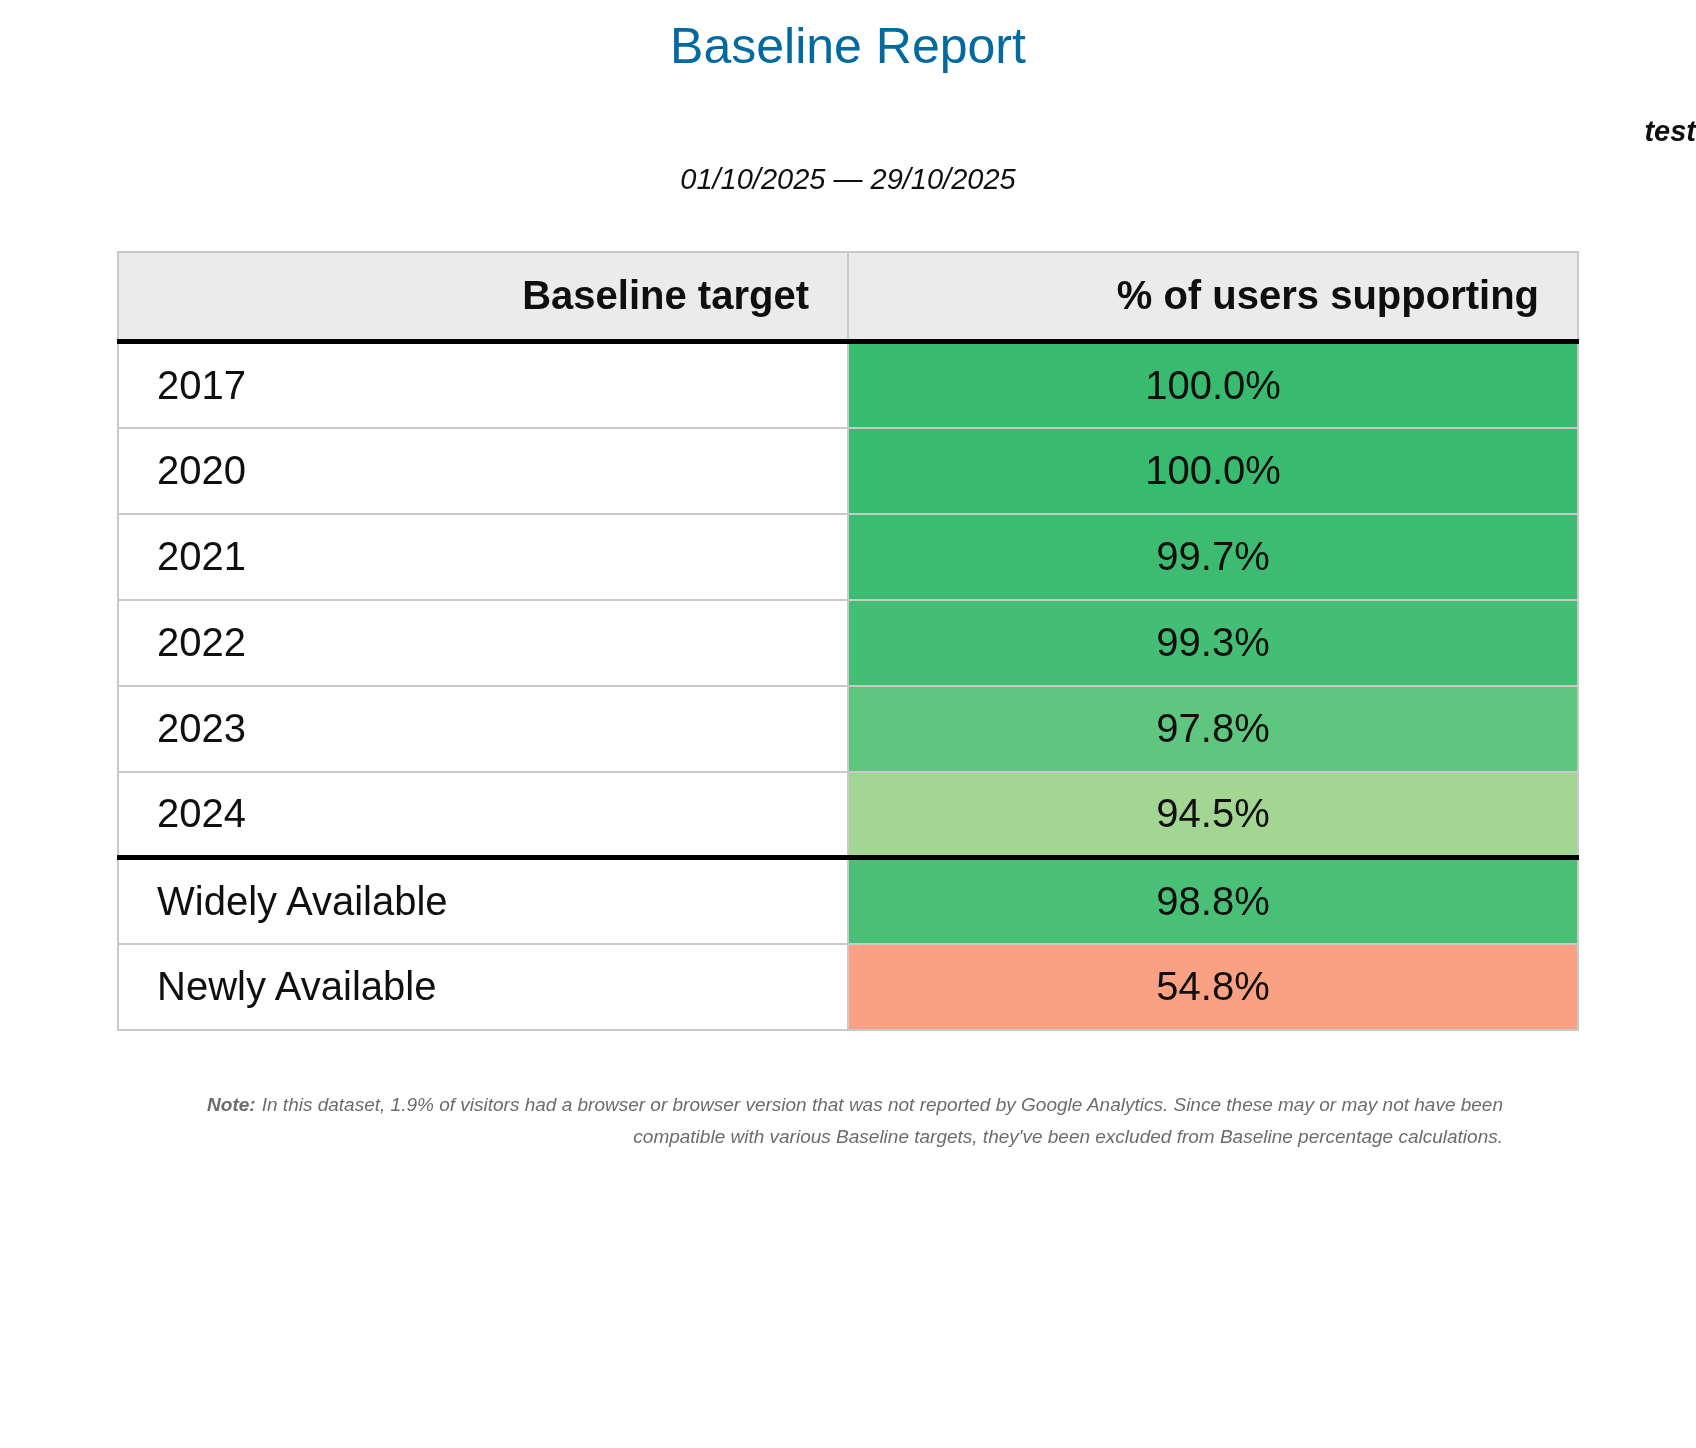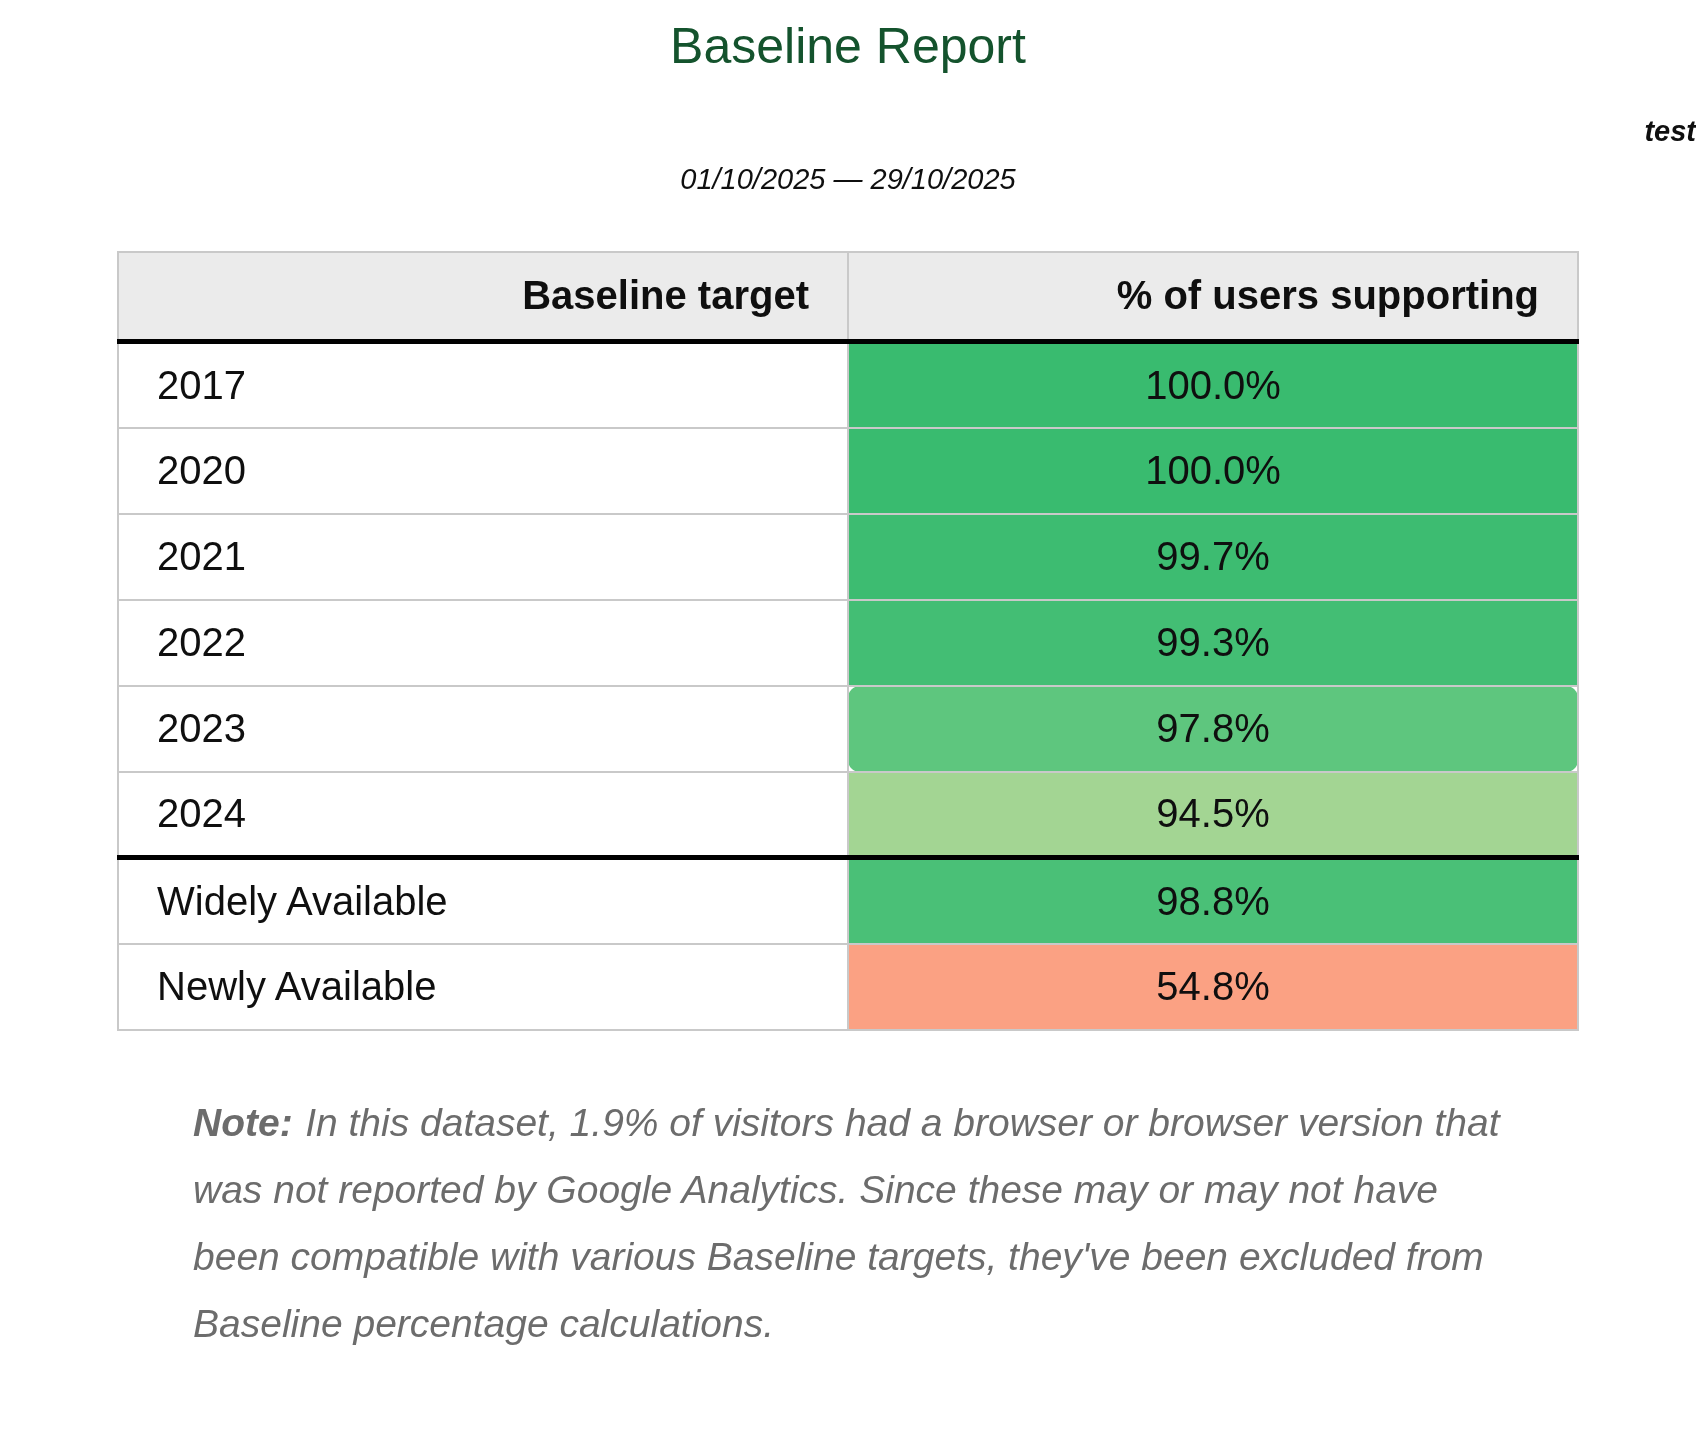--- a/index.html
+++ b/index.html
@@ -4,21 +4,21 @@
 <style>
   html,body { margin:0; padding:0; background:#ffffff; }
   .page {
     width:1696px; height:1448px; box-sizing:border-box;
     background:#ffffff; color:#0f0f0f;
     font-family:"Liberation Sans", sans-serif;
     padding-top:16px; overflow:hidden;
   }
   .title {
     margin:0; text-align:center;
-    font-size:50px; font-weight:400; line-height:1.2; color:#14532d;
+    font-size:50px; font-weight:400; line-height:1.2; color:#0369a1;
   }
   .subtitle {
     margin-top:38px; text-align:right;
     font-size:29px; font-weight:700; font-style:italic; line-height:1.2;
   }
   .daterange {
     margin-top:13px; text-align:center;
     font-size:29px; font-weight:400; font-style:italic; line-height:1.2;
   }
   table.report {
@@ -37,22 +37,22 @@
     border-bottom:5px solid #000000;
   }
   th.label-col { text-align:right; width:50%; }
   th.value-col { text-align:right; width:50%; }
   td { height:86px; }
   td.label-cell { text-align:left; background:#ffffff; }
   td.value-cell { text-align:center; }
   tr.section-break td { border-top:5px solid #000000; }
   .note {
     max-width:1310px; margin:58px auto 0;
-    text-align:left; font-style:italic;
-    font-size:39px; line-height:1.72; color:#6c6c6c;
+    text-align:right; font-style:italic;
+    font-size:19px; line-height:1.72; color:#6c6c6c;
   }
   .note strong { font-weight:700; font-style:italic; }
   .note .note-text { margin-left:0.32em; }
 </style>
 </head>
 <body>
 
 <div class="page">
 
   <h1 class="title">Baseline Report</h1>
@@ -80,21 +80,21 @@
         <tr>
           <td class="label-cell">2021</td>
           <td class="value-cell" style="background-color: rgb(61, 188, 113);">99.7%</td>
         </tr>
         <tr>
           <td class="label-cell">2022</td>
           <td class="value-cell" style="background-color: rgb(67, 190, 116);">99.3%</td>
         </tr>
         <tr>
           <td class="label-cell">2023</td>
-          <td class="value-cell" style="background-color: rgb(94, 198, 126); border-radius: 12px;">97.8%</td>
+          <td class="value-cell" style="background-color: rgb(94, 198, 126);">97.8%</td>
         </tr>
         <tr>
           <td class="label-cell">2024</td>
           <td class="value-cell" style="background-color: rgb(163, 213, 147);">94.5%</td>
         </tr>
         <tr class="section-break">
           <td class="label-cell">Widely Available</td>
           <td class="value-cell" style="background-color: rgb(74, 192, 119);">98.8%</td>
         </tr>
         <tr>

